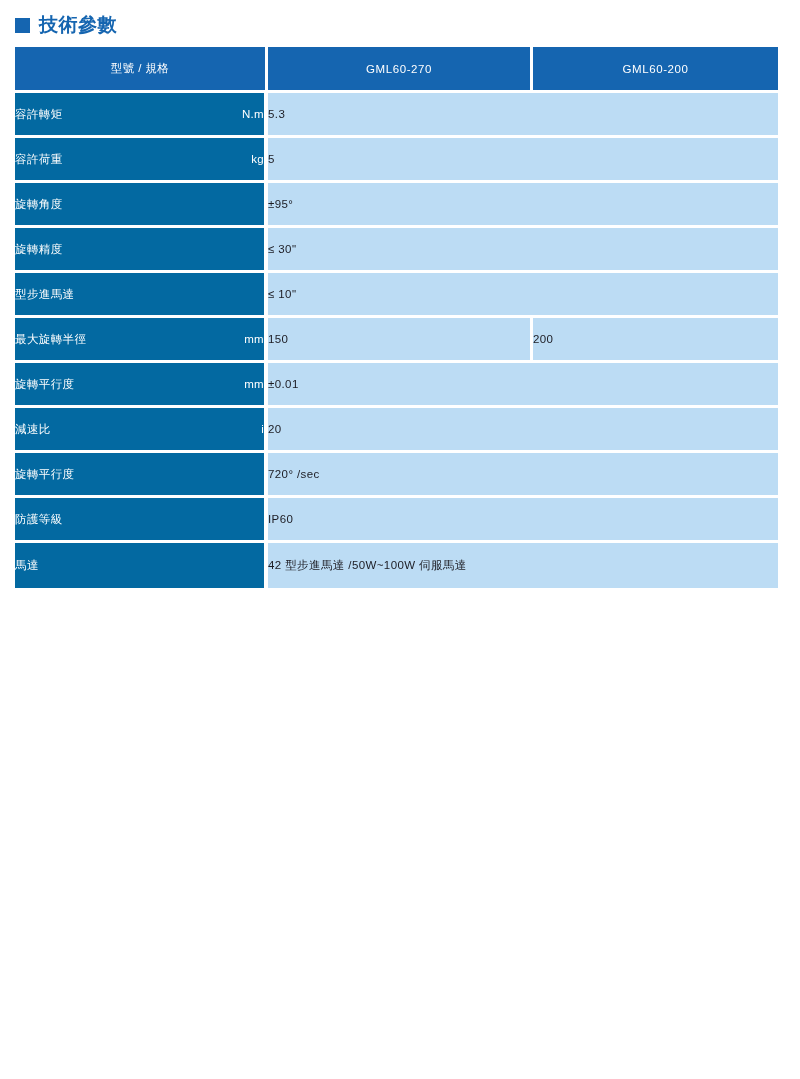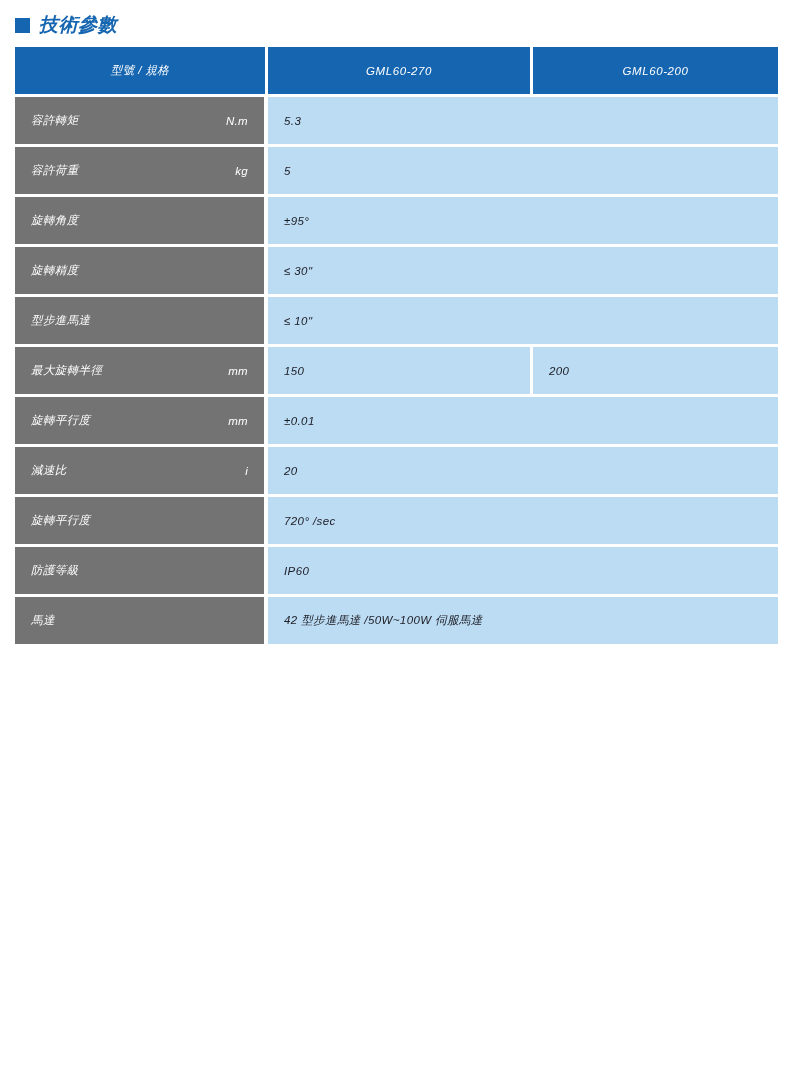--- a/index.html
+++ b/index.html
@@ -12,21 +12,20 @@
     background: #ffffff;
     font-family: "Liberation Sans", "DejaVu Sans", sans-serif;
     -webkit-font-smoothing: antialiased;
   }
 
   .page {
     position: relative;
     width: 800px;
     height: 1079px;
     overflow: hidden;
-    font-style: italic;
   }
 
   
   .section-heading {
     position: absolute;
     left: 15px;
     top: 11px;
     display: flex;
     align-items: center;
     gap: 9px;
@@ -54,21 +53,21 @@
     position: absolute;
     left: 15px;
     top: 47px;
     width: 763px;
     border-collapse: separate;
     border-spacing: 0;
     table-layout: fixed;
   }
 
   .spec-table td, .spec-table th {
-    padding: 16px;
+    padding: 0;
     margin: 5px;
     vertical-align: middle;
     box-sizing: border-box;
   }
 
   
   .col-label { width: 253px; }
   .col-v1    { width: 265px; }
   .col-v2    { width: 245px; }
 
@@ -82,21 +81,21 @@
     text-align: center;
     letter-spacing: 0.4px;
     border-bottom: 3px solid #ffffff;
     border-right: 3px solid #ffffff;
   }
   .hdr-cell.last { border-right: none; }
   .hdr-cell.model { letter-spacing: 0.6px; }
 
   
   .label-cell {
-    background: #737373;
+    background: #0369a1;
     color: #ffffff;
     height: 45px;
     border-bottom: 3px solid #ffffff;
     border-right: 4px solid #ffffff;
     padding: 0 14px 0 14px;
   }
   .label-inner {
     display: flex;
     align-items: center;
     justify-content: space-between;

